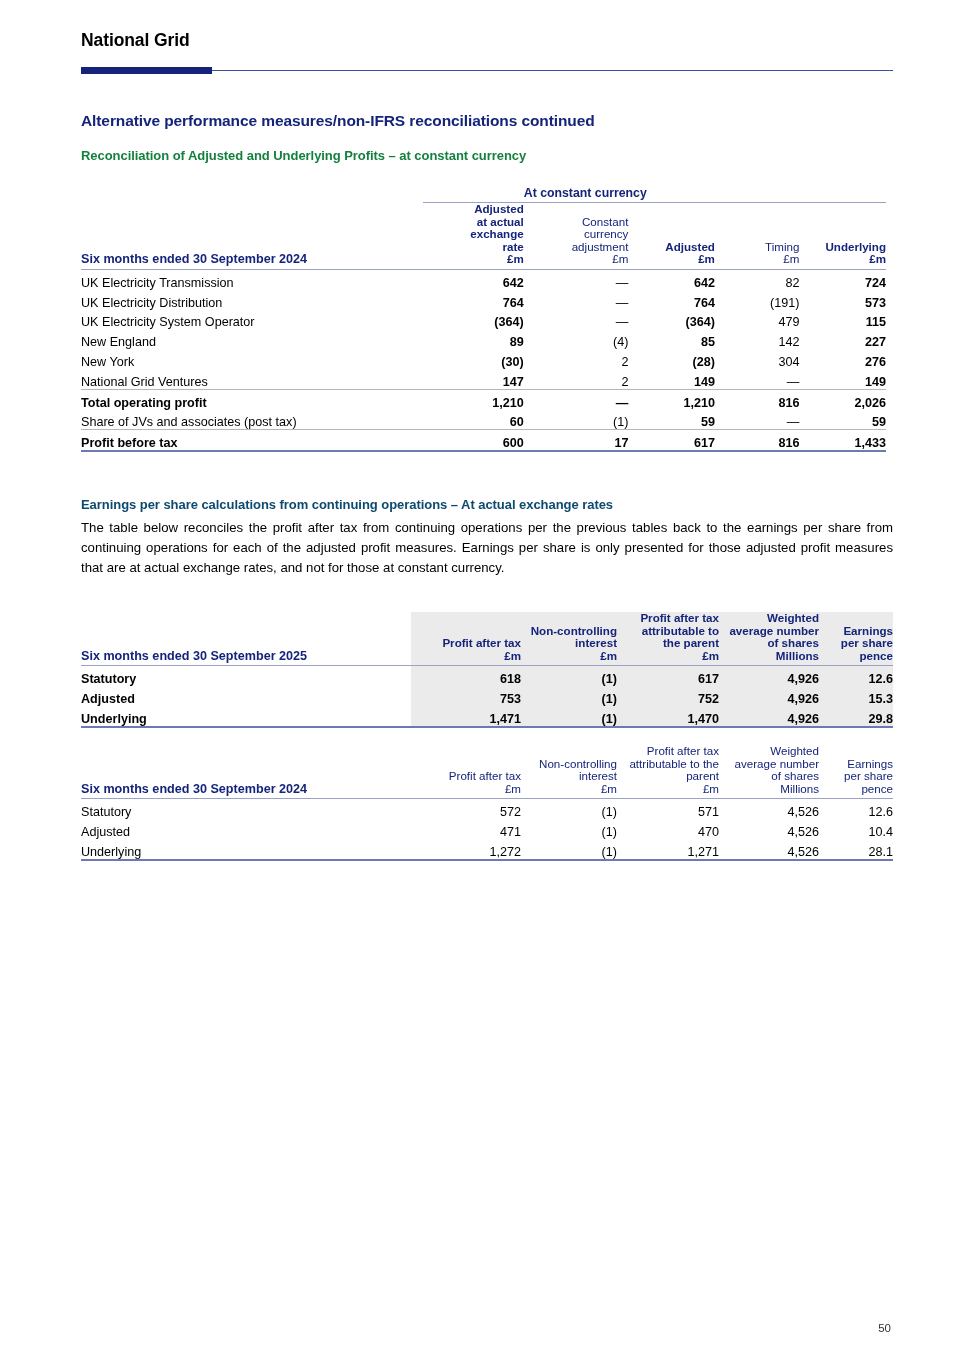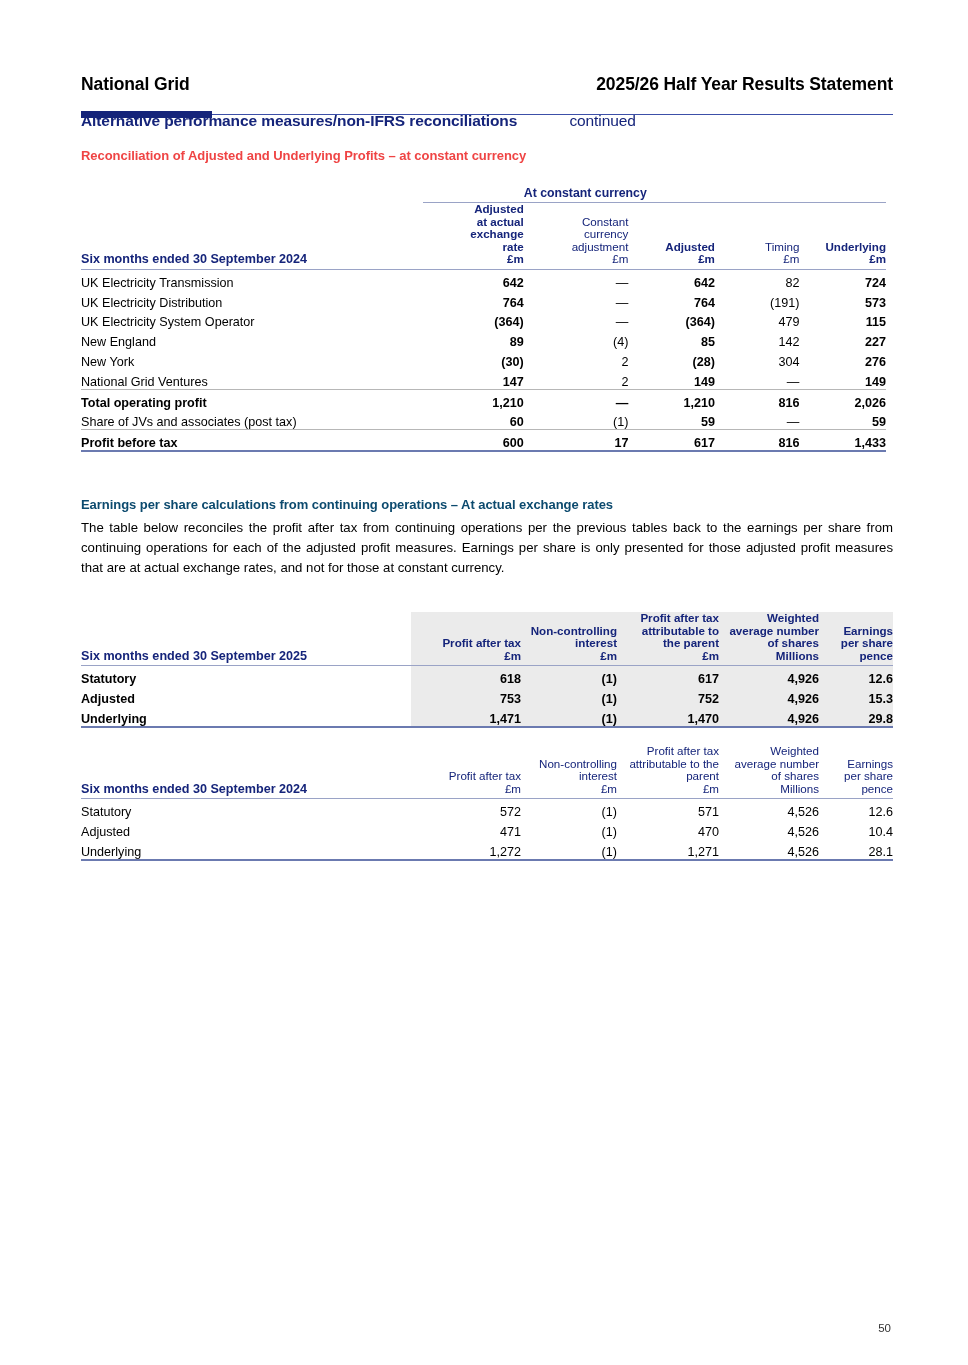--- a/index.html
+++ b/index.html
@@ -22,21 +22,20 @@
     height: 1365px;
   }
 
   
   .page-header {
     position: absolute;
     left: 81px;
     top: 30px;
     width: 812px;
     height: 46px;
-    margin-top: 44px;
   }
   .header-row {
     display: flex;
     justify-content: space-between;
     align-items: baseline;
     height: 30px;
   }
   .brand {
     font-size: 17.5px;
     font-weight: bold;
@@ -76,29 +75,29 @@
   
   .section-title {
     position: absolute;
     left: 81px;
     top: 112px;
     font-size: 15.5px;
     color: #15247a;
     letter-spacing: -0.1px;
   }
   .section-title .bold { font-weight: bold; }
-  .section-title .cont { font-weight: normal; margin-left: 48px; }
+  .section-title .cont { font-weight: bold; }
 
   .sub-title {
     position: absolute;
     left: 81px;
     top: 148px;
     font-size: 13px;
     font-weight: bold;
-    color: #ef4444;
+    color: #15803d;
     letter-spacing: -0.05px;
   }
 
   .sub-title-2 {
     position: absolute;
     left: 81px;
     top: 497px;
     font-size: 13px;
     font-weight: bold;
     color: #0c4a6e;
@@ -271,21 +270,20 @@
   }
 </style>
 </head>
 <body>
 
 <div class="page">
 
   <div class="page-header">
     <div class="header-row">
       <span class="brand">National Grid</span>
-      <span class="doc-title">2025/26 Half Year Results Statement</span>
     </div>
     <div class="header-rule">
       <div class="thick"></div>
       <div class="thin"></div>
     </div>
   </div>
 
   <div class="section-title">
     <span class="bold">Alternative performance measures/non-IFRS reconciliations</span><span class="cont"> continued</span>
   </div>

